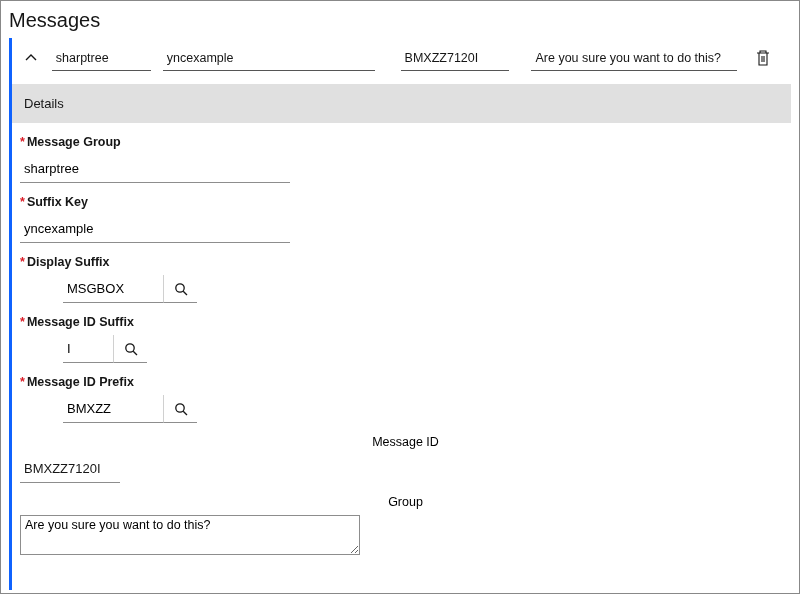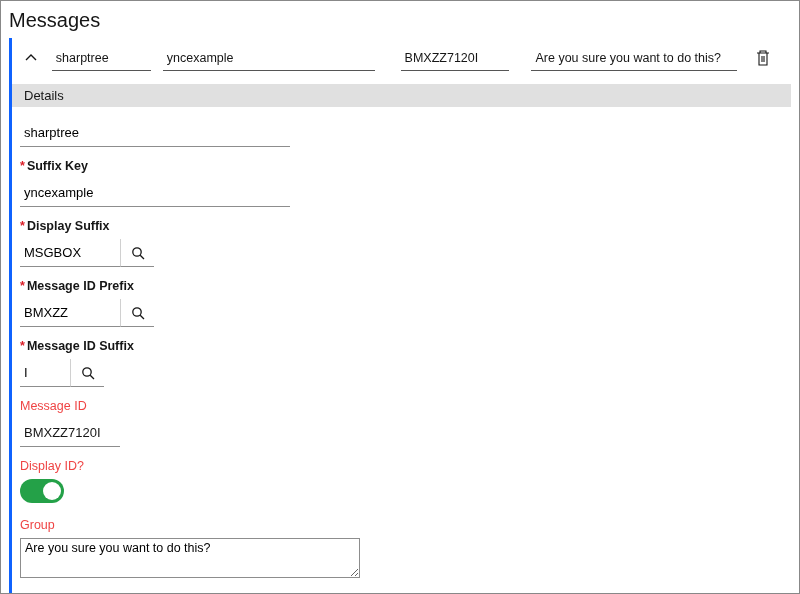--- a/index.html
+++ b/index.html
@@ -61,21 +61,21 @@
       display: flex;
       align-items: center;
       justify-content: center;
       background: none;
       border: none;
       cursor: pointer;
       margin-right: 8px;
     }
     .section-header {
       background: #e0e0e0;
-      padding: 4px 12px;
+      padding: 12px 12px;
       font-size: 13px;
       color: #161616;
       margin-top: 6px;
     }
     .details-body {
       padding: 12px 0 20px 8px;
     }
     .field-group {
       margin-bottom: 12px;
     }
@@ -86,38 +86,40 @@
       margin-bottom: 6px;
       display: block;
     }
     .field-label.required::before {
       content: "*";
       color: #da1e28;
       margin-right: 2px;
     }
     .field-label.plain {
       font-weight: 400;
-      color: #ef4444;
+      color: #000000;
+      text-align: center;
     }
     .text-input {
       border: none;
       border-bottom: 1px solid #8d8d8d;
       padding: 6px 4px;
       font-size: 13px;
       font-family: inherit;
       background: #fff;
       outline: none;
     }
     .w270 { width: 270px; }
     .w120 { width: 100px; }
     .w60  { width: 50px; }
     .w140 { width: 100px; }
     .input-with-lookup {
       display: flex;
       align-items: stretch;
+      margin-left: 43px;
     }
     .lookup-btn {
       width: 34px;
       border: none;
       border-bottom: 1px solid #8d8d8d;
       border-left: 1px solid #d0d0d0;
       background: #fff;
       display: flex;
       align-items: center;
       justify-content: center;
@@ -188,20 +190,21 @@
           </svg>
         </span>
       </button>
     </div>
 
     <div class="section-header">Details</div>
 
     <div class="details-body">
 
       <div class="field-group">
+        <label class="field-label required">Message Group</label>
         <input class="text-input w270" type="text" value="sharptree" style="">
       </div>
 
       <div class="field-group">
         <label class="field-label required">Suffix Key</label>
         <input class="text-input w270" type="text" value="yncexample" style="">
       </div>
 
       <div class="field-group">
         <label class="field-label required">Display Suffix</label>
@@ -212,58 +215,54 @@
               <svg width="14" height="14" viewBox="0 0 14 14">
                   <circle cx="6" cy="6" r="4.2" stroke="#161616" stroke-width="1.3" fill="none"></circle>
                   <line x1="9.2" y1="9.2" x2="13" y2="13" stroke="#161616" stroke-width="1.3"></line>
                 </svg>
             </span>
           </button>
         </div>
       </div>
 
       <div class="field-group">
+        <label class="field-label required">Message ID Suffix</label>
+        <div class="input-with-lookup">
+          <input class="text-input w60" type="text" value="I" style="">
+          <button class="lookup-btn" aria-label="lookup">
+            <span>
+              <svg width="14" height="14" viewBox="0 0 14 14">
+                  <circle cx="6" cy="6" r="4.2" stroke="#161616" stroke-width="1.3" fill="none"></circle>
+                  <line x1="9.2" y1="9.2" x2="13" y2="13" stroke="#161616" stroke-width="1.3"></line>
+                </svg>
+            </span>
+          </button>
+        </div>
+      </div>
+
+      <div class="field-group">
         <label class="field-label required">Message ID Prefix</label>
         <div class="input-with-lookup">
           <input class="text-input w120" type="text" value="BMXZZ" style="">
           <button class="lookup-btn" aria-label="lookup">
             <span>
               <svg width="14" height="14" viewBox="0 0 14 14">
                   <circle cx="6" cy="6" r="4.2" stroke="#161616" stroke-width="1.3" fill="none"></circle>
                   <line x1="9.2" y1="9.2" x2="13" y2="13" stroke="#161616" stroke-width="1.3"></line>
                 </svg>
             </span>
           </button>
         </div>
       </div>
 
       <div class="field-group">
-        <label class="field-label required">Message ID Suffix</label>
-        <div class="input-with-lookup">
-          <input class="text-input w60" type="text" value="I" style="">
-          <button class="lookup-btn" aria-label="lookup">
-            <span>
-              <svg width="14" height="14" viewBox="0 0 14 14">
-                  <circle cx="6" cy="6" r="4.2" stroke="#161616" stroke-width="1.3" fill="none"></circle>
-                  <line x1="9.2" y1="9.2" x2="13" y2="13" stroke="#161616" stroke-width="1.3"></line>
-                </svg>
-            </span>
-          </button>
-        </div>
-      </div>
-
-      <div class="field-group">
         <label class="field-label plain">Message ID</label>
         <span class="readonly-value w140">BMXZZ7120I</span>
       </div>
 
-      <div class="field-group">
-        <label class="field-label plain">Display ID?</label>
-        <button class="toggle" aria-pressed="true"></button>
-      </div>
 
       <div class="field-group">
         <label class="field-label plain">Group</label>
         <textarea class="textarea-input" style="">Are you sure you want to do this?</textarea>
       </div>
 
     </div>
   </div>
 </div>
 

